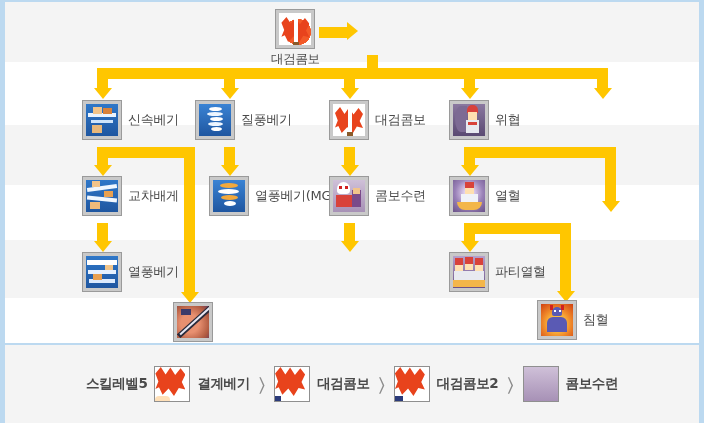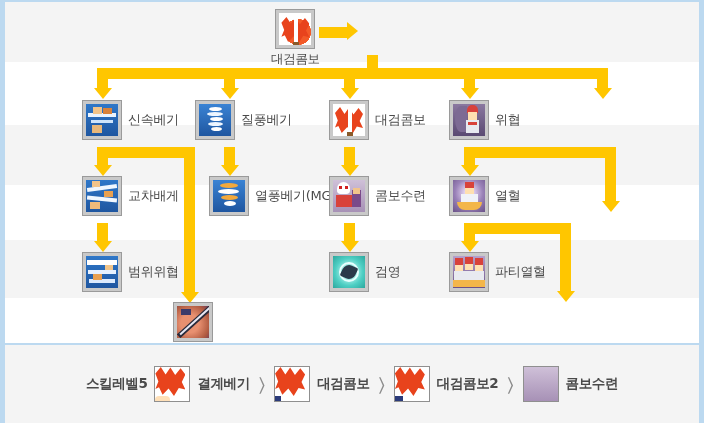--- a/index.html
+++ b/index.html
@@ -183,21 +183,21 @@
 
   <div class="node" style="left:78px;top:251px;">
     <div class="icon" style="background:#2d6fc0;">
       <div class="px" style="left:0;top:0;width:32px;height:32px;background:linear-gradient(#2f77c8,#1f56a0);"></div>
       <div class="px" style="left:1px;top:4px;width:30px;height:5px;background:#ffffff;"></div>
       <div class="px" style="left:2px;top:14px;width:28px;height:4px;background:#e6f1ff;"></div>
       <div class="px" style="left:3px;top:23px;width:26px;height:4px;background:#dceafd;"></div>
       <div class="px" style="left:19px;top:9px;width:8px;height:5px;background:#f0c48a;"></div>
       <div class="px" style="left:7px;top:18px;width:9px;height:6px;background:#e8a050;"></div>
     </div>
-    <div class="label">범위위협</div>
+    <div class="label">열풍베기</div>
   </div>
 
   <div class="node" style="left:191px;top:99px;">
     <div class="icon" style="background:#2d6fc0;">
       <div class="px" style="left:0;top:0;width:32px;height:32px;background:linear-gradient(#3a83d4,#1f56a0);"></div>
       <div class="px" style="left:10px;top:3px;width:13px;height:4px;background:#ffffff;border-radius:50%;"></div>
       <div class="px" style="left:8px;top:8px;width:16px;height:4px;background:#eef6ff;border-radius:50%;"></div>
       <div class="px" style="left:11px;top:13px;width:13px;height:4px;background:#ffffff;border-radius:50%;"></div>
       <div class="px" style="left:9px;top:18px;width:15px;height:4px;background:#eef6ff;border-radius:50%;"></div>
       <div class="px" style="left:12px;top:23px;width:11px;height:4px;background:#ffffff;border-radius:50%;"></div>
@@ -231,28 +231,20 @@
       <div class="px" style="left:4px;top:2px;width:13px;height:12px;background:#ffffff;border-radius:7px 7px 4px 4px;"></div>
       <div class="px" style="left:6px;top:6px;width:3px;height:3px;background:#d02020;"></div>
       <div class="px" style="left:12px;top:6px;width:3px;height:3px;background:#d02020;"></div>
       <div class="px" style="left:3px;top:15px;width:16px;height:12px;background:#d8423a;"></div>
       <div class="px" style="left:19px;top:10px;width:9px;height:17px;background:#7a4a8a;"></div>
       <div class="px" style="left:20px;top:8px;width:7px;height:6px;background:#f2c48a;"></div>
     </div>
     <div class="label">콤보수련</div>
   </div>
 
-  <div class="node" style="left:325px;top:251px;">
-    <div class="icon" style="background:#6fe3d8;">
-      <div class="px" style="left:0;top:0;width:32px;height:32px;background:radial-gradient(circle at 50% 50%, #bff6ef 0 20%, #4fcfc4 60%, #2ba79d 100%);"></div>
-      <div class="px" style="left:6px;top:6px;width:20px;height:20px;border:2px solid #e8ffff;border-radius:50%;box-sizing:border-box;"></div>
-      <div class="px" style="left:9px;top:9px;width:14px;height:14px;background:#2b3a4a;border-radius:50% 10% 50% 10%;transform:rotate(25deg);"></div>
-    </div>
-    <div class="label">검영</div>
-  </div>
 
   <div class="node" style="left:445px;top:99px;">
     <div class="icon" style="background:#6f5f84;">
       <div class="px" style="left:0;top:0;width:32px;height:32px;background:linear-gradient(#8a78a0,#5a4a72);"></div>
       <div class="px" style="left:2px;top:2px;width:12px;height:26px;background:#7d6b94;border-radius:50% 0 0 50%;"></div>
       <div class="px" style="left:14px;top:1px;width:11px;height:8px;background:#d8423a;border-radius:5px 5px 0 0;"></div>
       <div class="px" style="left:15px;top:8px;width:9px;height:8px;background:#ffe0b0;"></div>
       <div class="px" style="left:13px;top:16px;width:13px;height:13px;background:#e8eaf0;"></div>
       <div class="px" style="left:15px;top:18px;width:9px;height:3px;background:#d8423a;"></div>
     </div>
@@ -290,20 +282,32 @@
   <div class="node stacked" style="left:164px;top:301px;">
     <div class="icon" style="background:#c06a50;">
       <div class="px" style="left:0;top:0;width:32px;height:32px;background:radial-gradient(circle at 40% 55%, #e89070 0 35%, #b05a40 75%, #6a3a5a 100%);"></div>
       <div class="px" style="left:-4px;top:13px;width:44px;height:5px;background:#2a2a3a;transform:rotate(-42deg);"></div>
       <div class="px" style="left:-2px;top:14px;width:40px;height:2px;background:#e8e8f4;transform:rotate(-42deg);"></div>
       <div class="px" style="left:4px;top:3px;width:10px;height:6px;background:#3a3a6a;"></div>
     </div>
     <div class="label">결계베기</div>
   </div>
 
+  <div class="node" style="left:533px;top:299px;">
+    <div class="icon" style="background:#f08a2a;">
+      <div class="px" style="left:0;top:0;width:32px;height:32px;background:radial-gradient(circle at 50% 60%, #ffd24a 0 18%, #f08a2a 55%, #d04010 100%);"></div>
+      <div class="px" style="left:11px;top:3px;width:10px;height:9px;background:#5a5ab4;border-radius:5px 5px 2px 2px;"></div>
+      <div class="px" style="left:9px;top:1px;width:3px;height:5px;background:#d02020;"></div>
+      <div class="px" style="left:20px;top:1px;width:3px;height:5px;background:#d02020;"></div>
+      <div class="px" style="left:6px;top:13px;width:20px;height:15px;background:#5a5ab4;border-radius:6px 6px 0 0;"></div>
+      <div class="px" style="left:13px;top:6px;width:2px;height:2px;background:#ffffff;"></div>
+      <div class="px" style="left:18px;top:6px;width:2px;height:2px;background:#ffffff;"></div>
+    </div>
+    <div class="label">침혈</div>
+  </div>
 
   <div id="combobar">
     <span class="bartext">스킬레벨5</span>
 
     <div class="baricon">
       <div class="px" style="left:2px;top:2px;width:30px;height:29px;background:#e8431c;clip-path:polygon(0% 22%,18% 0%,34% 26%,50% 2%,66% 28%,84% 4%,100% 26%,88% 52%,100% 78%,78% 72%,62% 100%,44% 74%,24% 96%,12% 70%,0% 76%,10% 50%);"></div>
       <div class="px" style="left:10px;top:9px;width:15px;height:15px;background:#ffe0b8;border-radius:4px;"></div>
 
     </div>
     <span class="bartext">결계베기</span>

